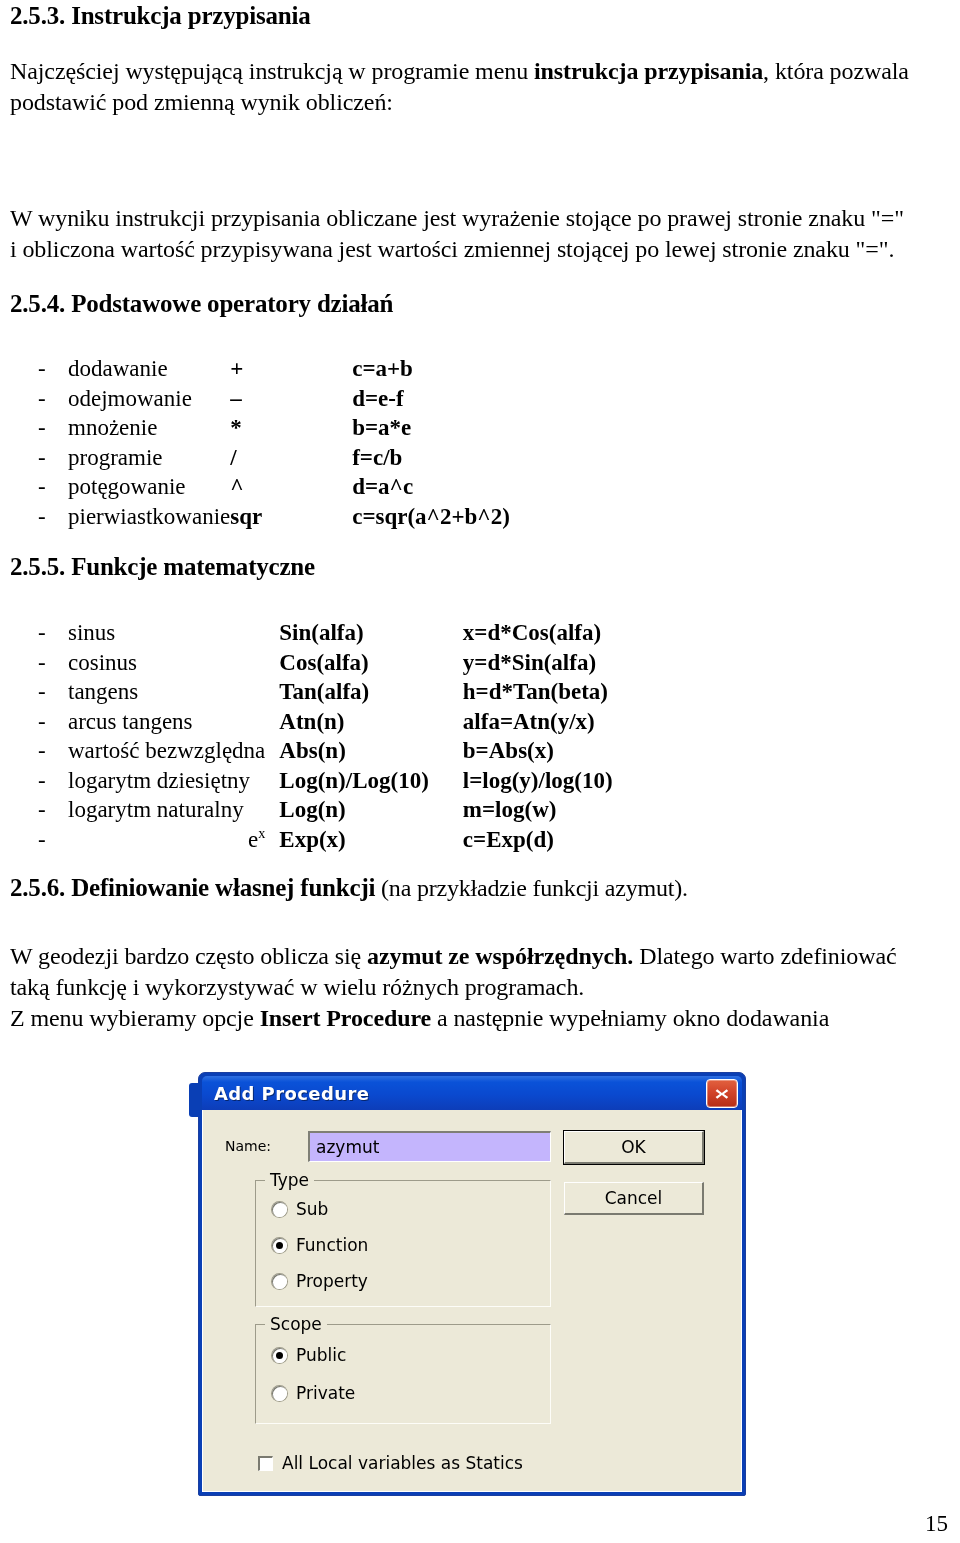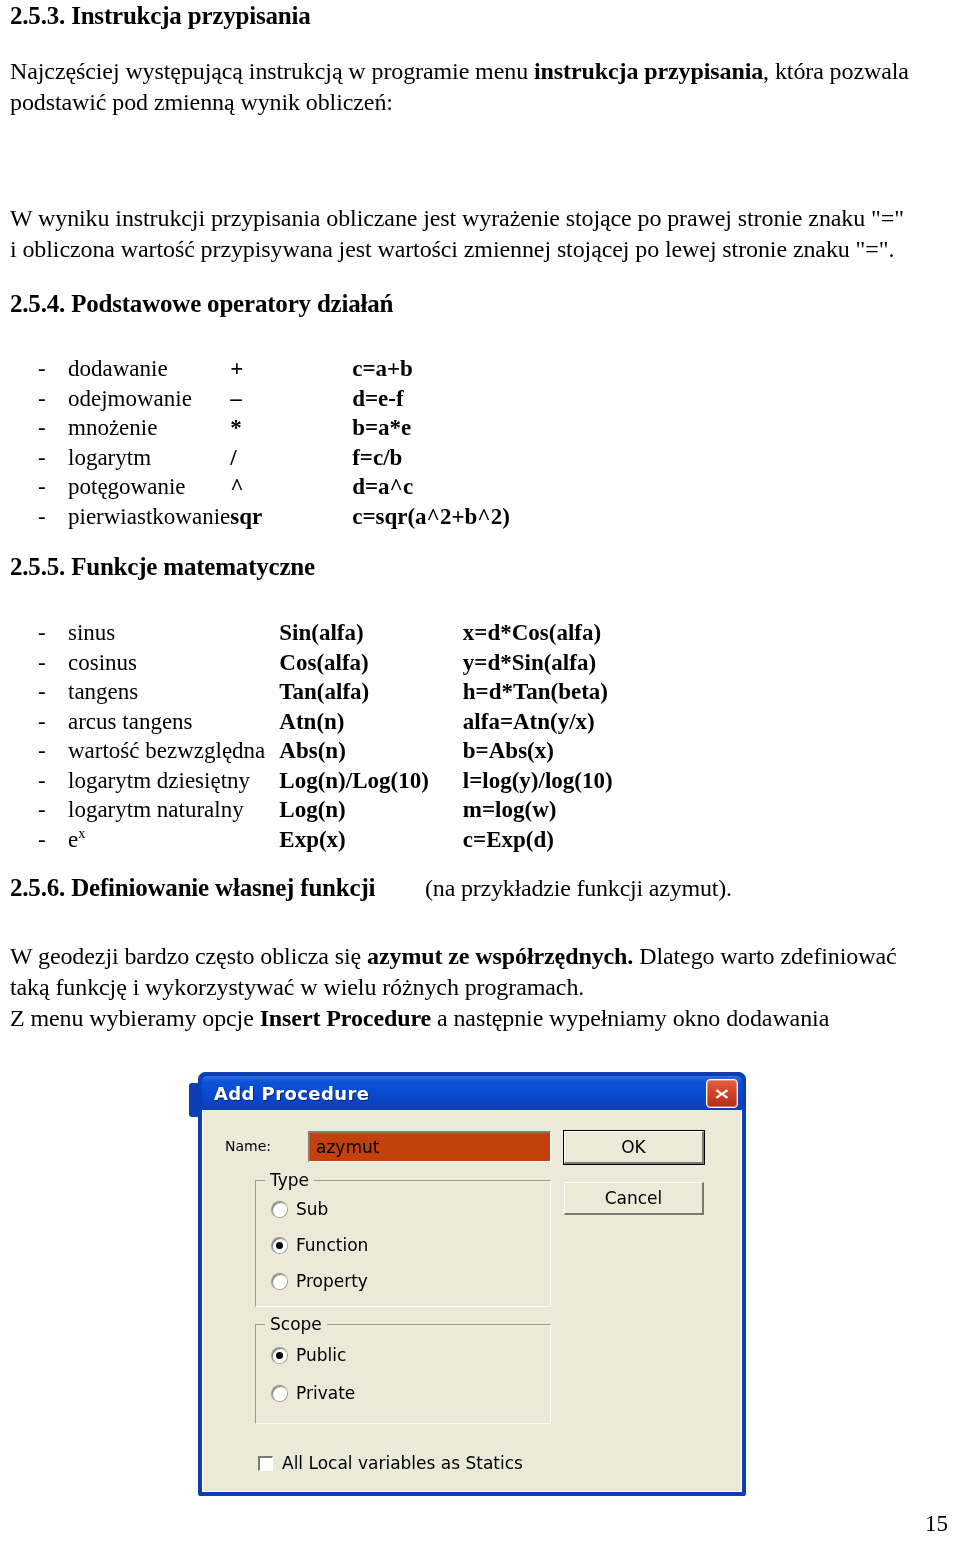--- a/index.html
+++ b/index.html
@@ -148,21 +148,21 @@
   }
 
   .lbl {
     font-family: "DejaVu Sans", "Liberation Sans", sans-serif;
     font-size: 14px;
     color: #000;
     white-space: nowrap;
   }
 
   .textbox {
-    background: #c2410c;
+    background: #c4b5fd;
     border-top: 2px solid #7f7f76;
     border-left: 2px solid #7f7f76;
     border-right: 1px solid #ffffff;
     border-bottom: 1px solid #ffffff;
     box-sizing: border-box;
     display: flex;
     align-items: center;
     padding-left: 6px;
     font-family: "DejaVu Sans", "Liberation Sans", sans-serif;
     font-size: 17px;
@@ -302,21 +302,21 @@
           <td class="ex">d=e-f</td>
         </tr>
         <tr>
           <td class="dash">-</td>
           <td class="name">mnożenie</td>
           <td class="sym" style="padding-right:90px">*</td>
           <td class="ex">b=a*e</td>
         </tr>
         <tr>
           <td class="dash">-</td>
-          <td class="name">logarytm</td>
+          <td class="name">programie</td>
           <td class="sym" style="padding-right:90px">/</td>
           <td class="ex">f=c/b</td>
         </tr>
         <tr>
           <td class="dash">-</td>
           <td class="name">potęgowanie</td>
           <td class="sym" style="padding-right:90px">^</td>
           <td class="ex">d=a^c</td>
         </tr>
         <tr>
@@ -372,30 +372,30 @@
           <td class="ex">l=log(y)/log(10)</td>
         </tr>
         <tr>
           <td class="dash">-</td>
           <td class="name" style="padding-right: 14px;">logarytm naturalny</td>
           <td class="sym" style="padding-right: 34px;">Log(n)</td>
           <td class="ex">m=log(w)</td>
         </tr>
         <tr>
           <td class="dash">-</td>
-          <td class="name" style="padding-right: 14px;">e<span class="sup">x</span></td>
+          <td class="name" style="padding-right: 14px; text-align: right;">e<span class="sup">x</span></td>
           <td class="sym" style="padding-right: 34px;">Exp(x)</td>
           <td class="ex">c=Exp(d)</td>
         </tr>
       </tbody>
   </table>
 
   <h2 class="sect abs" style="left:10px; top:874px;">
     <span class="sect-num">2.5.6.</span>
-    <span class="sect-rest">Definiowanie własnej funkcji</span><span class="sect-tail" style="font-size:24px;padding-left:44px;"> (na przykładzie funkcji azymut).</span>
+    <span class="sect-rest">Definiowanie własnej funkcji</span><span class="sect-tail" style="font-size:24px;"> (na przykładzie funkcji azymut).</span>
   </h2>
 
   <p class="body abs" style="left:10px; top:941px; width:945px;">
     <span>W geodezji bardzo często oblicza się </span><span class="b">azymut ze współrzędnych.</span><span> Dlatego warto zdefiniować</span>
   </p>
   <p class="body abs" style="left:10px; top:972px; width:945px;">taką funkcję i wykorzystywać w wielu różnych programach.</p>
   <p class="body abs" style="left:10px; top:1003px; width:945px;">
     <span>Z menu wybieramy opcje </span><span class="b">Insert   Procedure</span><span> a następnie wypełniamy okno dodawania</span>
   </p>
 

